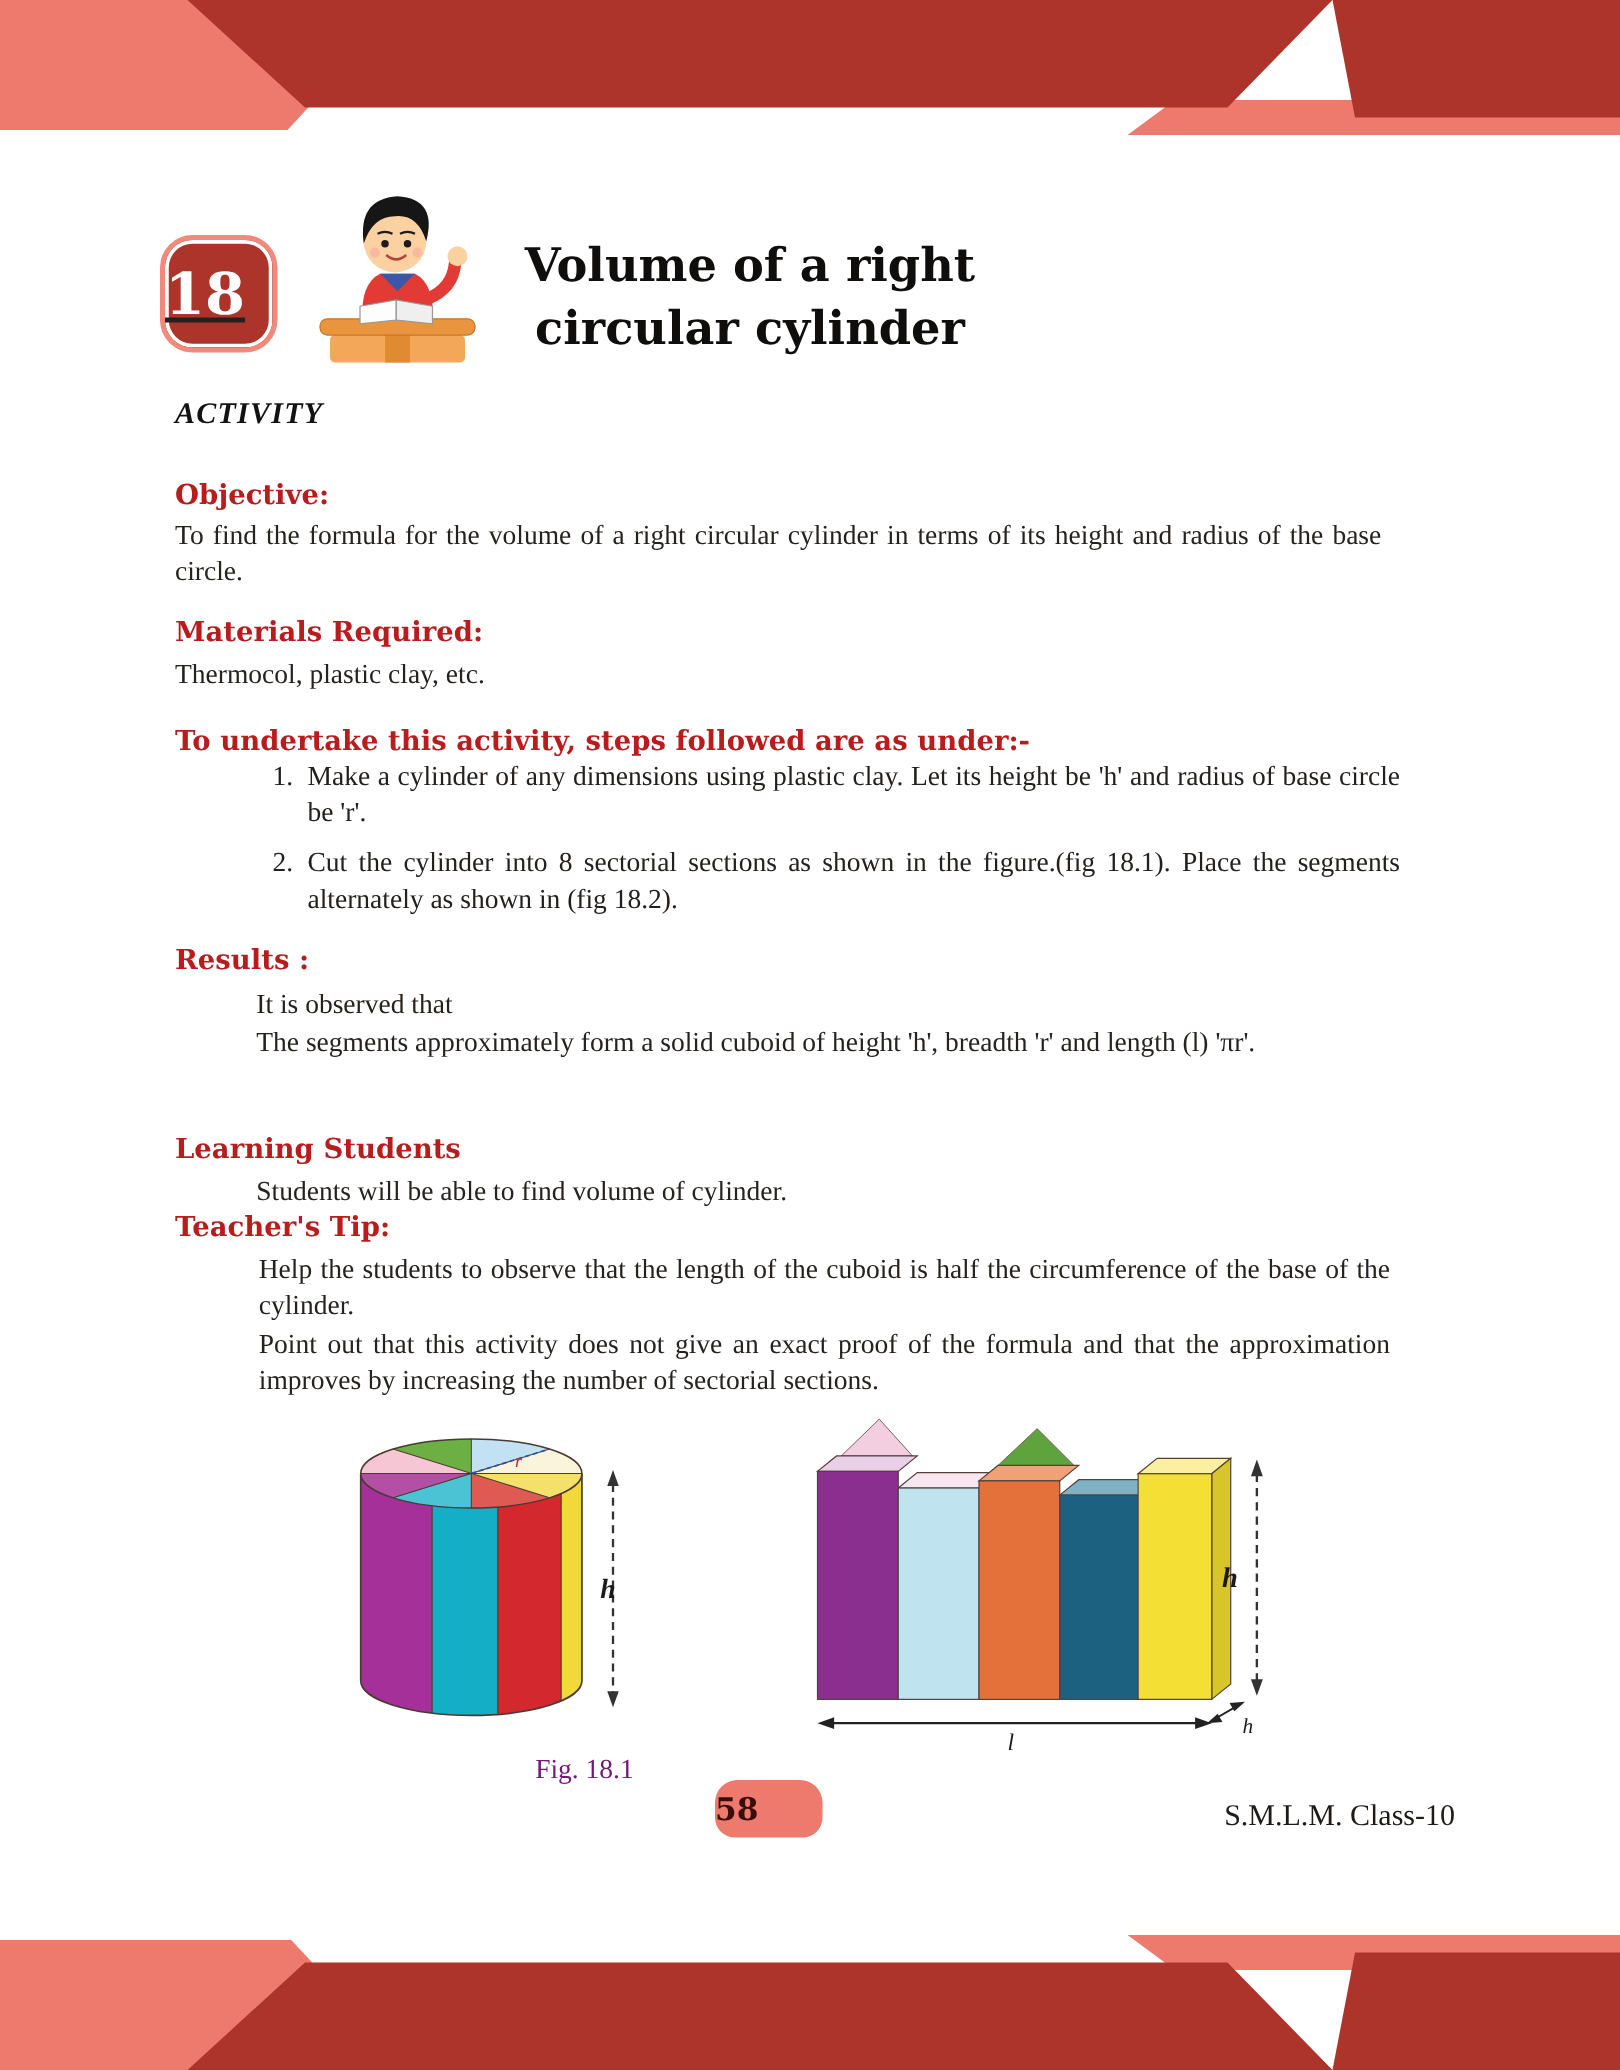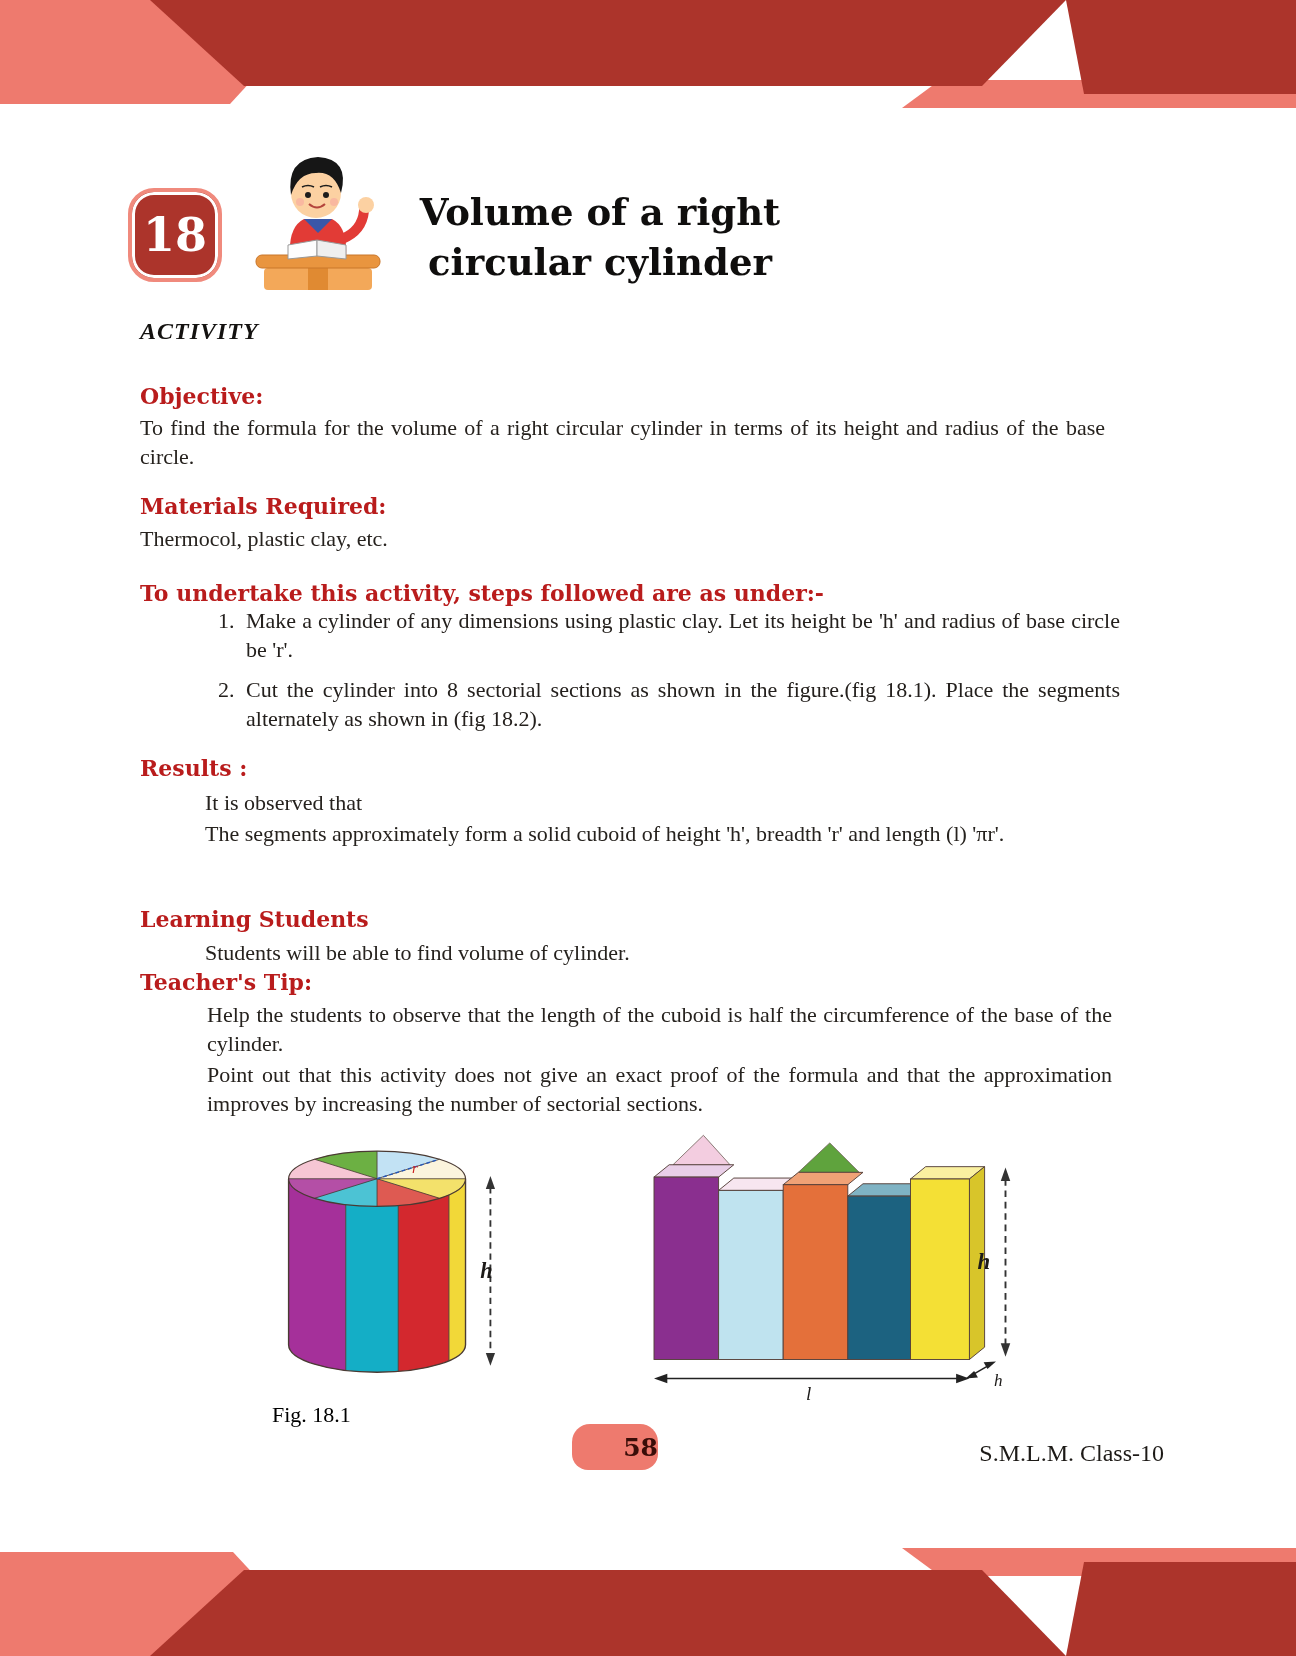--- a/index.html
+++ b/index.html
@@ -4,21 +4,21 @@
 <style>
   html,body{margin:0;padding:0;background:#e9e9e9;}
   .page{position:relative;width:1296px;height:1656px;background:#ffffff;overflow:hidden;
         font-family:"Liberation Serif",serif;color:#24201d;margin:0 auto;}
   .deco{position:absolute;left:0;width:1296px;display:block;}
   .deco-top{top:0;height:112px;}
   .deco-bottom{bottom:0;height:170px;}
 
   .chapter-badge{position:absolute;left:128px;top:188px;width:86px;height:86px;
      background:#ac342b;border:4px solid #f08a7d;border-radius:26px;
-     box-shadow:inset 0 0 0 3px #ffffff;display:flex;align-items:center;justify-content:center;}
+     box-shadow:inset 0 0 0 3px #ffffff;display:flex;align-items:center;text-decoration:underline;}
   .chapter-badge span{color:#ffffff;font-family:"DejaVu Serif",serif;font-weight:bold;font-size:46px;}
 
   .kid{position:absolute;left:238px;top:146px;width:160px;height:152px;}
 
   .title{position:absolute;left:390px;top:188px;width:420px;text-align:center;
      font-family:"DejaVu Serif",serif;font-weight:bold;font-size:37px;line-height:1.35;color:#0f0e0d;}
 
   .activity{position:absolute;left:140px;top:318px;margin:0;
      font-family:"Liberation Serif",serif;font-style:italic;font-weight:bold;
      font-size:24px;letter-spacing:1px;color:#141210;}
@@ -28,24 +28,24 @@
   .body{position:absolute;margin:0;font-size:22px;line-height:1.34;text-align:justify;color:#26221e;}
 
   .steps{position:absolute;left:240px;top:606px;width:880px;margin:0;padding:0;
      font-size:22px;line-height:1.34;}
   .steps li{margin:0 0 10px 0;text-align:justify;padding-left:6px;}
 
   .formula{position:absolute;left:208px;top:870px;margin:0;font-weight:bold;font-size:24px;color:#17130f;}
   .formula sup{font-size:0.62em;}
 
   .fig{position:absolute;}
-  .fig-caption{position:absolute;font-size:22px;color:#000000;text-align:left;}
+  .fig-caption{position:absolute;font-size:22px;color:#701a75;text-align:right;}
 
   .page-badge{position:absolute;left:572px;top:1424px;width:86px;height:46px;background:#ee7a6e;
-     border-radius:18px 18px 16px 16px;display:flex;align-items:center;justify-content:flex-end;}
+     border-radius:18px 18px 16px 16px;display:flex;align-items:center;justify-content:flex-start;}
   .page-badge span{font-family:"DejaVu Serif",serif;font-weight:bold;font-size:25px;color:#3a0d08;}
   .footer-right{position:absolute;right:132px;top:1440px;font-size:24px;color:#1d1a17;}
 </style>
 </head>
 <body>
 
 <div class="page">
 
   <svg class="deco deco-top" viewBox="0 0 1296 112" preserveAspectRatio="none">
     <polygon points="0,0 326,0 230,104 0,104" fill="#ee7a6e"></polygon>

